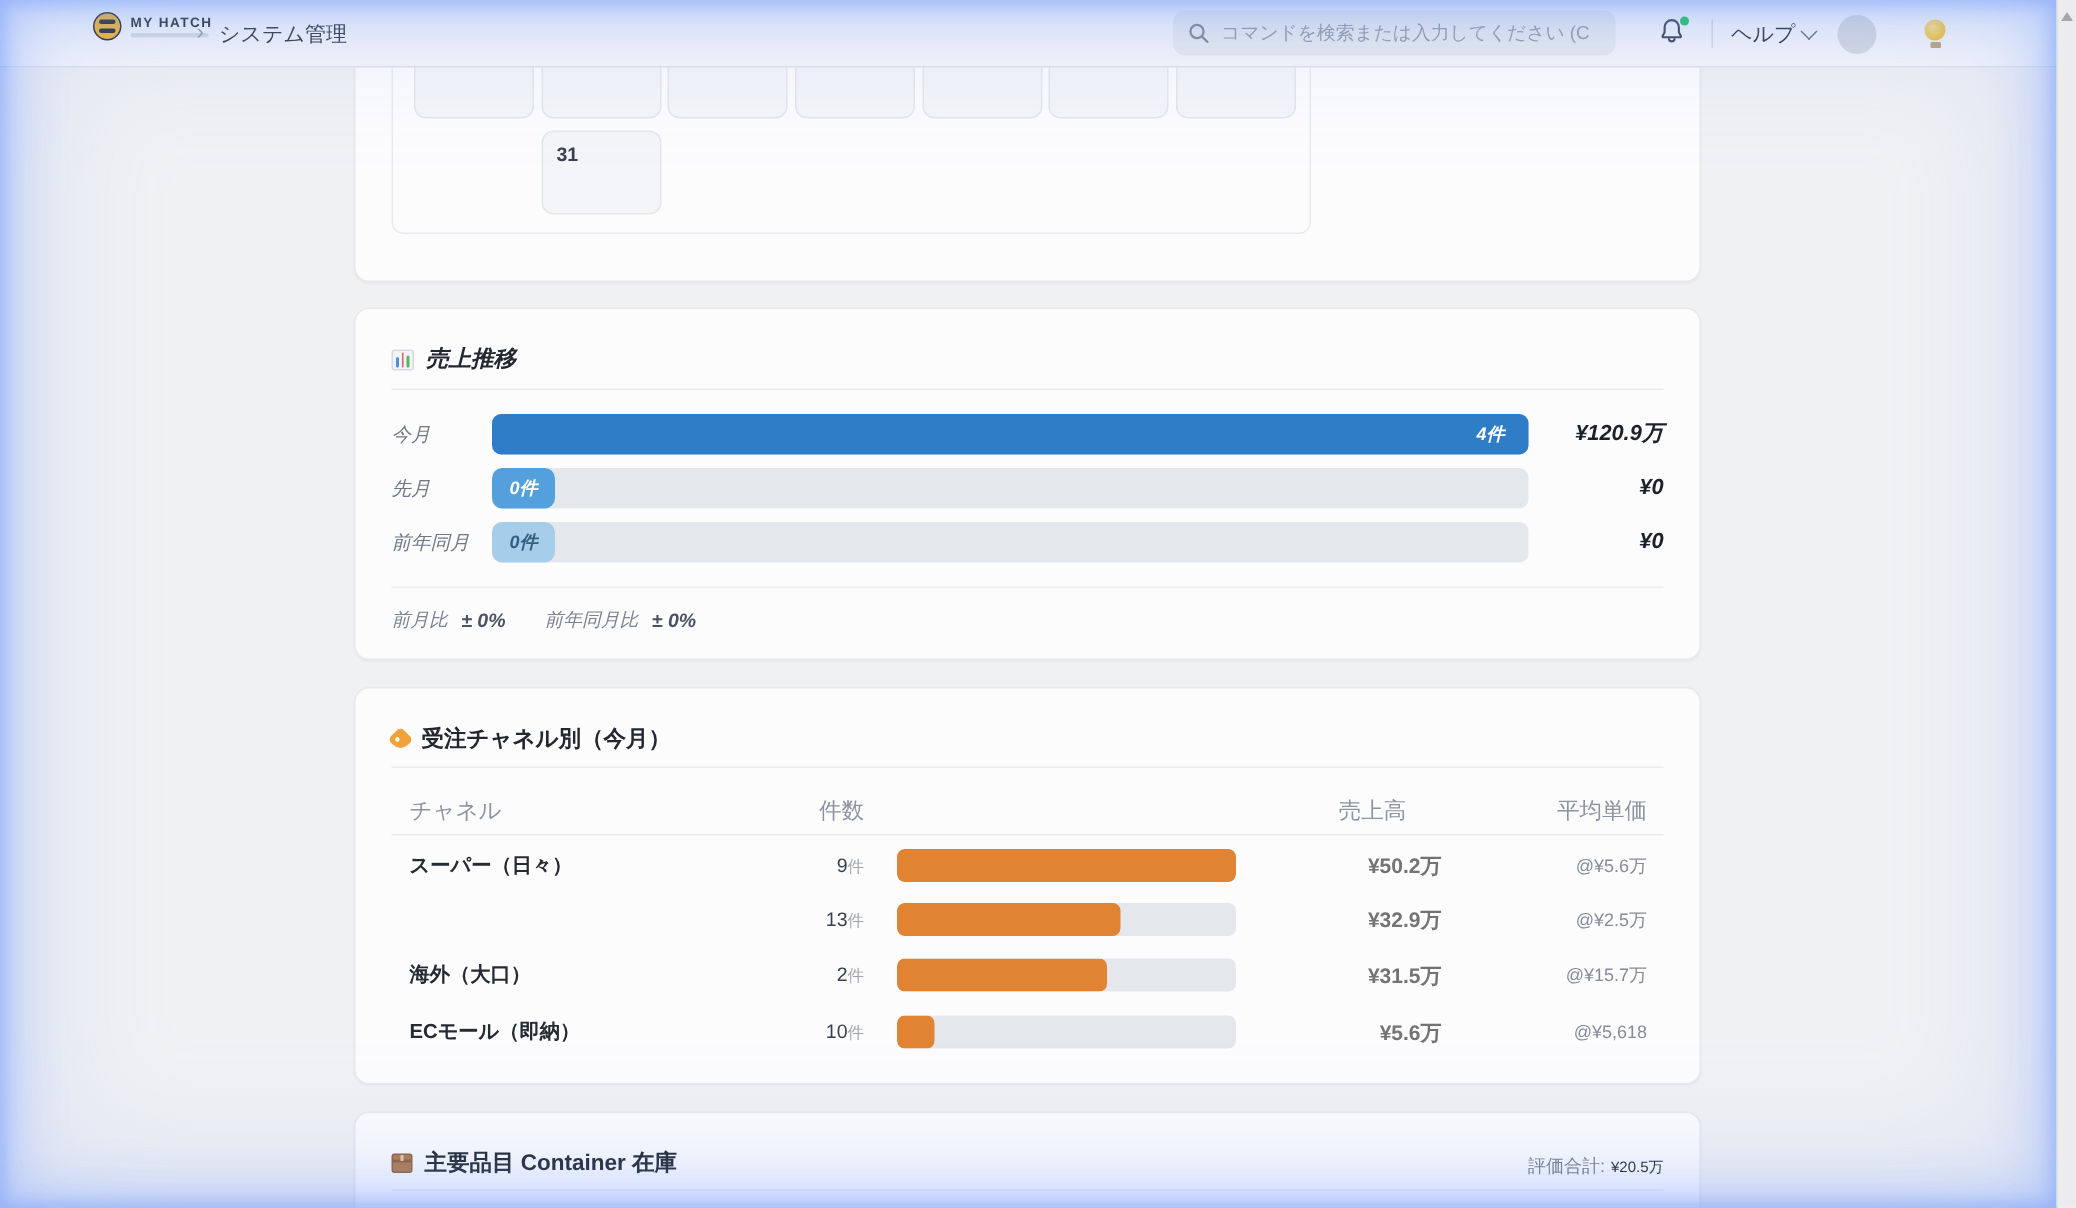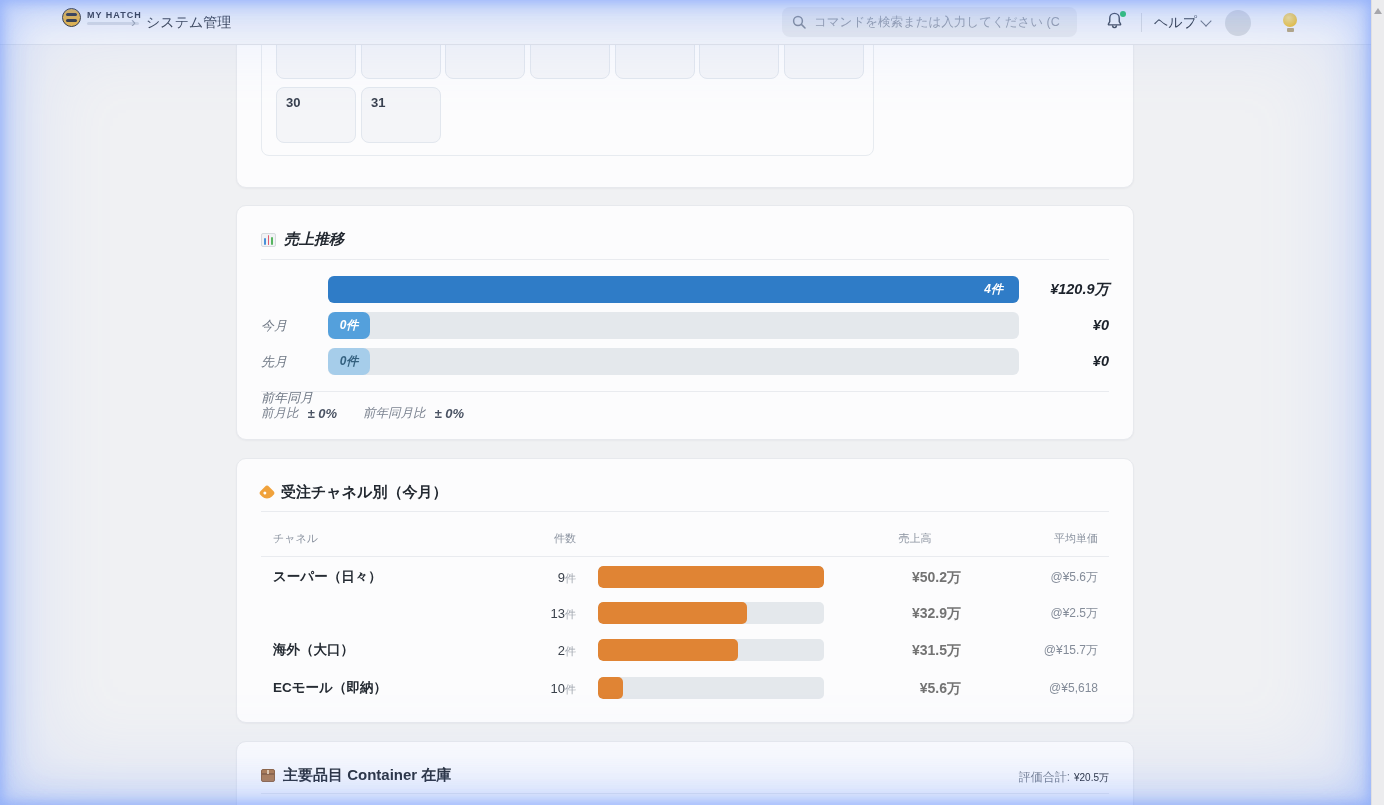--- a/index.html
+++ b/index.html
@@ -61,39 +61,39 @@
   
   .card-calendar{top:-70px;height:258px;}
   .cal-box{position:absolute;left:24px;top:86px;width:613px;height:139px;
     border:1px solid #e7ebf0;border-radius:8px;background:transparent;}
   .cal-cell{position:absolute;width:80px;height:56px;background:#f4f5f8;border:1px solid #e2e7ee;
     border-radius:8px;padding:7px 0 0 9px;font-size:13px;font-weight:600;color:#394150;cursor:pointer;}
 
   
   .card-sales{top:205px;height:235px;font-style:italic;}
   .trend-row{position:absolute;left:0;right:0;height:27px;}
-  .trend-label{position:absolute;left:24px;width:64px;line-height:27px;font-size:13px;color:#6f7885;margin-top:36px;}
+  .trend-label{position:absolute;left:24px;width:64px;line-height:27px;font-size:13px;color:#6f7885;}
   .trend-track{position:absolute;left:91px;width:691px;height:27px;background:#e4e8ec;border-radius:6px;}
   .trend-fill{height:27px;background:#2f7cc7;border-radius:6px;text-align:right;}
   .trend-count-in{display:inline-block;color:#fff;font-size:12px;font-weight:700;line-height:27px;margin-right:16px;}
   .pill{position:absolute;left:0;top:0;height:27px;min-width:42px;padding:0 8px;border-radius:7px;
     text-align:center;line-height:27px;font-size:12px;font-weight:700;}
   .pill-mid{background:#54a0dc;color:#ffffff;}
   .pill-light{background:#a6cdea;color:#33607f;}
   .trend-value{position:absolute;right:24px;width:130px;text-align:right;line-height:27px;
     font-size:14.5px;font-weight:700;color:#1c222b;}
   .trend-footer{position:absolute;left:24px;top:199px;display:flex;align-items:center;font-size:12.5px;}
   .tf-label{color:#7b8390;text-align:center;}
   .tf-value{color:#4a5363;font-weight:600;margin-left:9px;font-size:13px;}
   .tf-pair+.tf-pair{margin-left:26px;}
   .tf-pair{display:flex;align-items:center;}
 
   
   .card-channels{top:458px;height:265px;}
-  .th-row{position:absolute;left:0;right:0;top:72px;height:16px;font-size:11px;color:#8b93a0;font-weight:500;}
+  .th-row{position:absolute;left:0;right:0;top:72px;height:16px;font-size:15px;color:#8b93a0;font-weight:500;}
   .col-name{position:absolute;left:36px;}
   .col-count{position:absolute;left:266px;width:73px;text-align:right;}
   .col-sales{position:absolute;left:616px;width:124px;text-align:center;}
   .col-avg{position:absolute;left:737px;width:124px;text-align:right;}
   .ch-row{position:absolute;left:0;right:0;height:24px;}
   .ch-name{position:absolute;left:36px;font-size:13.5px;font-weight:700;color:#252b33;line-height:24px;}
   .ch-count{position:absolute;left:266px;width:73px;text-align:right;line-height:24px;}
   .ch-count .num{font-size:13px;color:#3a414b;}
   .ch-count .unit{font-size:11px;color:#a0a6af;}
   .ch-bar{position:absolute;left:361px;top:1px;width:226px;height:22px;background:#e4e8ec;border-radius:5px;overflow:hidden;}
@@ -123,21 +123,20 @@
 
   <section class="card card-calendar">
     <div class="cal-box">
       <div class="cal-cell" style="left:14px;top:5px"></div>
       <div class="cal-cell" style="left:99px;top:5px"></div>
       <div class="cal-cell" style="left:183px;top:5px"></div>
       <div class="cal-cell" style="left:268px;top:5px"></div>
       <div class="cal-cell" style="left:353px;top:5px"></div>
       <div class="cal-cell" style="left:437px;top:5px"></div>
       <div class="cal-cell" style="left:522px;top:5px"></div>
-      <div class="cal-cell" style="left:14px;top:69px">30</div>
       <div class="cal-cell" style="left:99px;top:69px">31</div>
     </div>
   </section>
 
   <section class="card card-sales">
     <div class="sec-title">
       <span class="ic-chart">
           <i></i>
           <i></i>
           <i></i>

